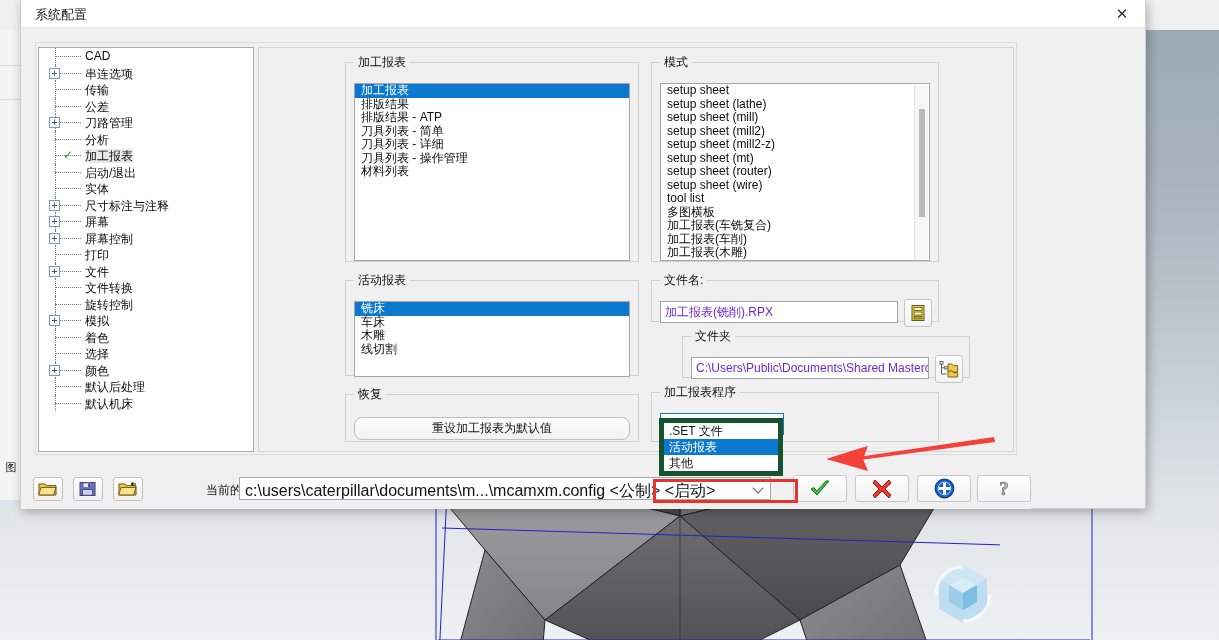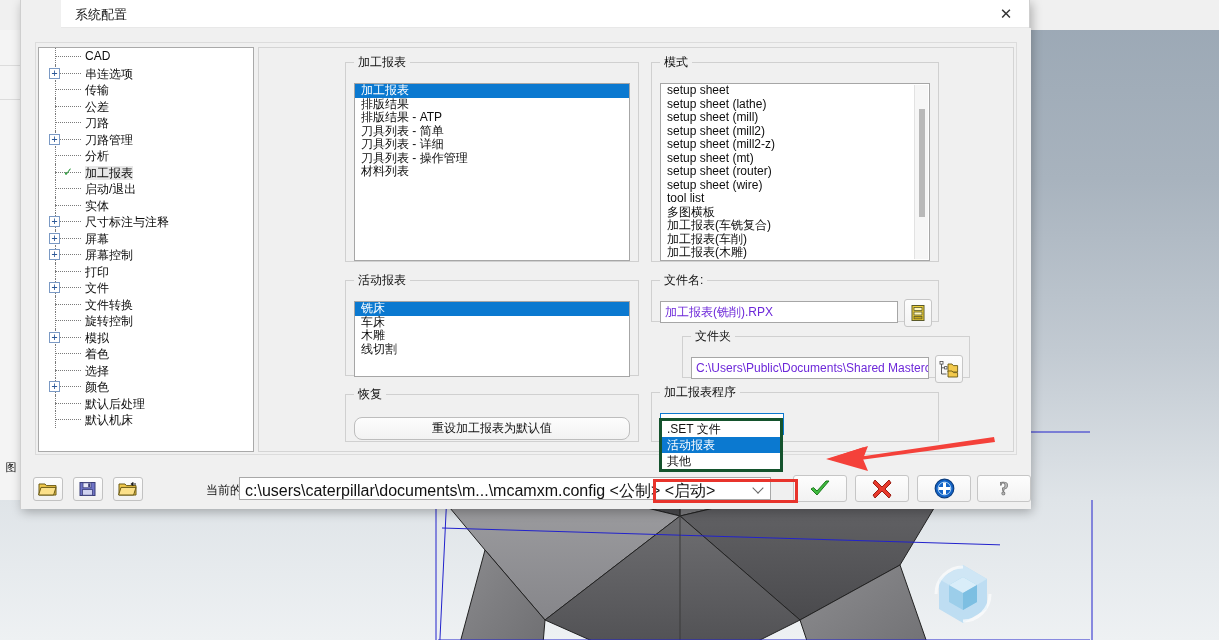--- a/index.html
+++ b/index.html
@@ -45,25 +45,24 @@
   #wm-main {
     font-size: 30px; font-weight: bold; color: #e9eef1;
     letter-spacing: 1px; text-shadow: 0 1px 0 rgba(255,255,255,.4);
   }
   #wm-sub {
     font-size: 12.5px; color: #e4eaee; letter-spacing: 3px; margin-top: 5px;
   }
 
   
   #dialog {
-    position: absolute; left: 20px; top: 0; width: 1010px; height: 509px;
+    position: absolute; left: 20px; top: 0; width: 1126px; height: 509px;
     background: #f0f0f0;
     border: 1px solid #cfcfcf; border-top: none;
     box-shadow: 2px 3px 10px rgba(0,0,0,.28);
-    padding-left: 40px;
   }
   #titlebar {
     position: relative; height: 28px; background: #ffffff;
     border-bottom: 1px solid #e8e8e8;
   }
   #dlg-title {
     position: absolute; left: 14px; top: 6px;
     font-size: 13px; color: #1b1b1b;
   }
   #close-btn {
@@ -183,21 +182,21 @@
     position: absolute; background: #fff; border: 1px solid #0b79d0;
     height: 22px; font-size: 12px; color: #111;
   }
   .combo .ctext { position: absolute; left: 5px; top: 3px; }
   .combo .carrow {
     position: absolute; right: 6px; top: 4px; width: 9px; height: 9px;
     border-right: 1.6px solid #555; border-bottom: 1.6px solid #555;
     transform: rotate(45deg);
   }
   #combo-list {
-    position: absolute; background: #fff; border: 3px solid #14532d;
+    position: absolute; background: #fff; border: 5px solid #14532d;
     z-index: 40;
   }
   #combo-list .citem {
     height: 16px; line-height: 16px; padding-left: 5px;
     font-size: 12px; color: #111; white-space: nowrap; cursor: pointer;
   }
   #combo-list .citem.sel { background: #0b79d0; color: #fff; }
 
   
   #red-box {
@@ -323,21 +322,20 @@
 
   <div id="dlg-body">
 
     <div id="content-card">
 
       <div id="tree">
           <div class="tnode"><div class="spine"></div><span class="tlabel">CAD</span></div>
           <div class="tnode"><div class="spine"></div><div class="plus">+</div><span class="tlabel">串连选项</span></div>
           <div class="tnode"><div class="spine"></div><span class="tlabel">传输</span></div>
           <div class="tnode"><div class="spine"></div><span class="tlabel">公差</span></div>
-          <div class="tnode"><div class="spine"></div><span class="tlabel">刀路</span></div>
           <div class="tnode"><div class="spine"></div><div class="plus">+</div><span class="tlabel">刀路管理</span></div>
           <div class="tnode"><div class="spine"></div><span class="tlabel">分析</span></div>
           <div class="tnode sel"><div class="spine"></div><div class="chk">✓</div><span class="tlabel">加工报表</span></div>
           <div class="tnode"><div class="spine"></div><span class="tlabel">启动/退出</span></div>
           <div class="tnode"><div class="spine"></div><span class="tlabel">实体</span></div>
           <div class="tnode"><div class="spine"></div><div class="plus">+</div><span class="tlabel">尺寸标注与注释</span></div>
           <div class="tnode"><div class="spine"></div><div class="plus">+</div><span class="tlabel">屏幕</span></div>
           <div class="tnode"><div class="spine"></div><div class="plus">+</div><span class="tlabel">屏幕控制</span></div>
           <div class="tnode"><div class="spine"></div><span class="tlabel">打印</span></div>
           <div class="tnode"><div class="spine"></div><div class="plus">+</div><span class="tlabel">文件</span></div>

